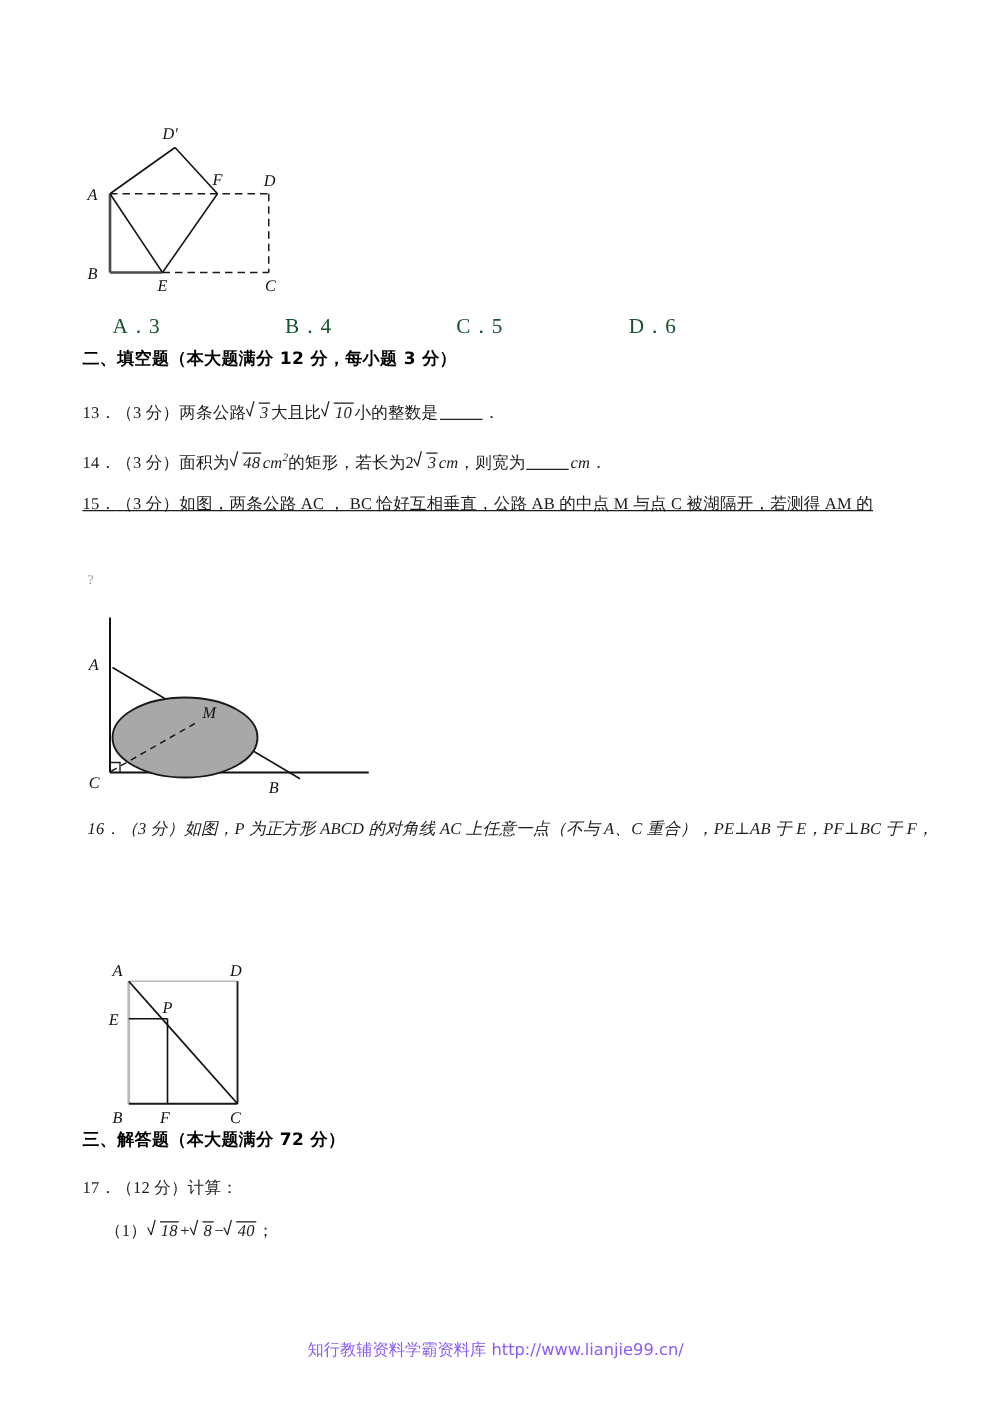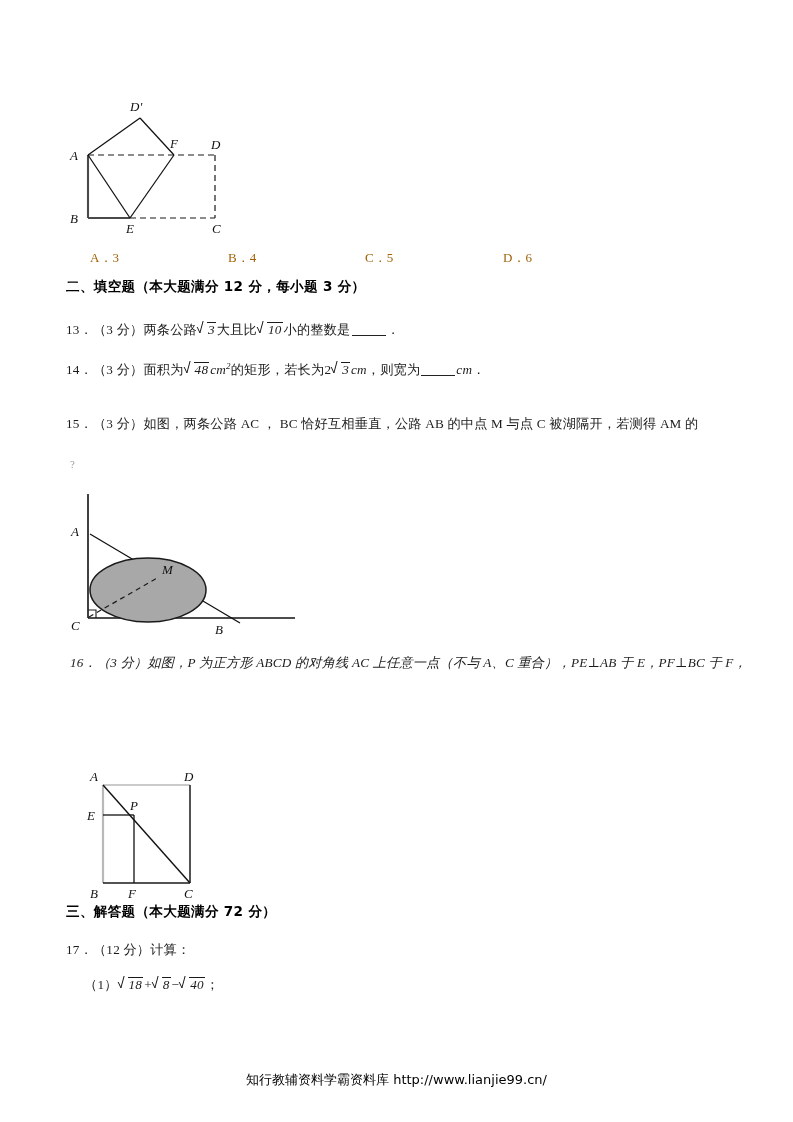--- a/index.html
+++ b/index.html
@@ -35,23 +35,23 @@
     position: absolute;
     font-size: 13.6px;
     font-weight: bold;
     letter-spacing: 0.3px;
     white-space: nowrap;
     font-family: "DejaVu Sans", "Liberation Sans", sans-serif;
     color: #000000;
   }
   .opt {
     position: absolute;
-    font-size: 13px;
-    white-space: nowrap;
-    color: #a16207;
+    font-size: 17px;
+    white-space: nowrap;
+    color: #14532d;
     font-family: "Liberation Serif", serif;
   }
   .ital { font-style: italic; }
   .blank-line {
     display: inline-block;
     width: 34px;
     border-bottom: 1.1px solid #222;
     vertical-align: -2px;
     margin: 0 1px;
   }
@@ -110,21 +110,21 @@
     font-family: "Liberation Serif", serif;
   }
 
   
   .footer {
     position: absolute;
     left: 0;
     width: 793px;
     text-align: center;
     font-size: 13px;
-    color: #000000;
+    color: #8b5cf6;
     font-family: "DejaVu Sans", "Liberation Sans", sans-serif;
     white-space: nowrap;
   }
 </style>
 </head>
 <body>
 
 <div class="page">
 
   <div class="figure" style="left:60px; top:85px; width:260px; height:150px;">
@@ -163,21 +163,21 @@
   <div class="heading" style="left:66px; top:278px;">二、填空题（本大题满分 12 分，每小题 3 分）</div>
 
   <div class="qline" style="left:66px; top:320px;">
     <span>13．</span><span>（3 分）</span><span>两条公路</span><span class="rad"><span class="rbody">3</span></span><span>大且比</span><span class="rad"><span class="rbody">10</span></span><span>小的整数是</span><span class="blank-line"></span><span>．</span>
   </div>
 
   <div class="qline" style="left:66px; top:356px;">
     <span>14．</span><span>（3 分）</span><span>面积为</span><span class="rad"><span class="rbody">48</span></span><span class="ital">cm</span><sup class="sq">2</sup><span>的矩形，若长为</span><span>2</span><span class="rad"><span class="rbody">3</span></span><span class="ital">cm</span><span>，则宽为</span><span class="blank-line"></span><span class="ital">cm</span><span>．</span>
   </div>
 
-  <div class="qline" style="left:66px; top:414px;">
+  <div class="qline" style="left:66px; top:393px;text-decoration:underline;">
     <span>15．</span><span>（3 分）</span><span>如图，两条公路 AC ， BC 恰好互相垂直，公路 AB 的中点 M 与点 C 被湖隔开，若测得 AM 的</span>
   </div>
 
   <div class="qmark" style="left:70px; top:458px;">?</div>
   <div class="figure" style="left:60px; top:478px; width:260px; height:160px;">
     <svg width="260" height="160" viewBox="0 0 260 160">
 
       <line x1="28" y1="16" x2="28" y2="140" stroke="#111111" stroke-width="1.6"></line>
 
       <line x1="28" y1="140" x2="235" y2="140" stroke="#111111" stroke-width="1.6"></line>

